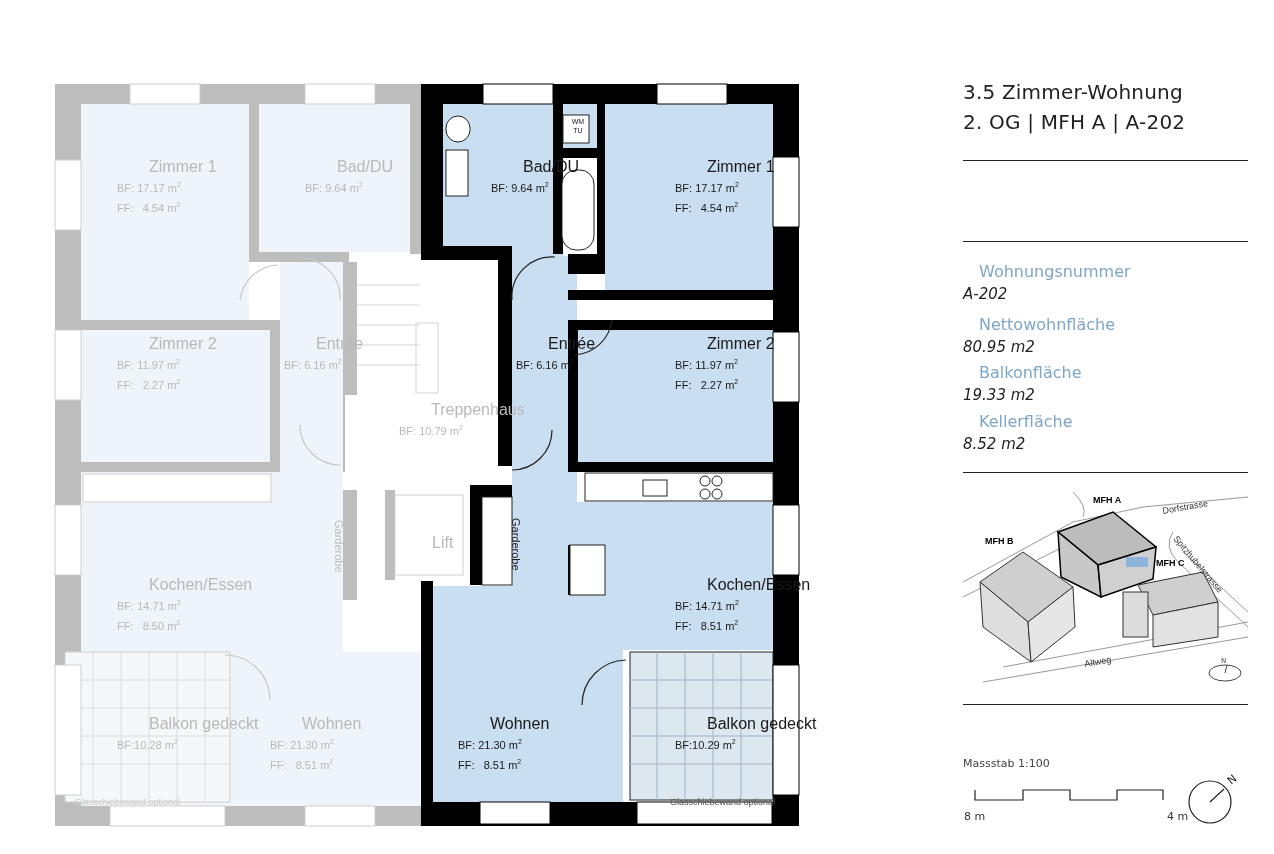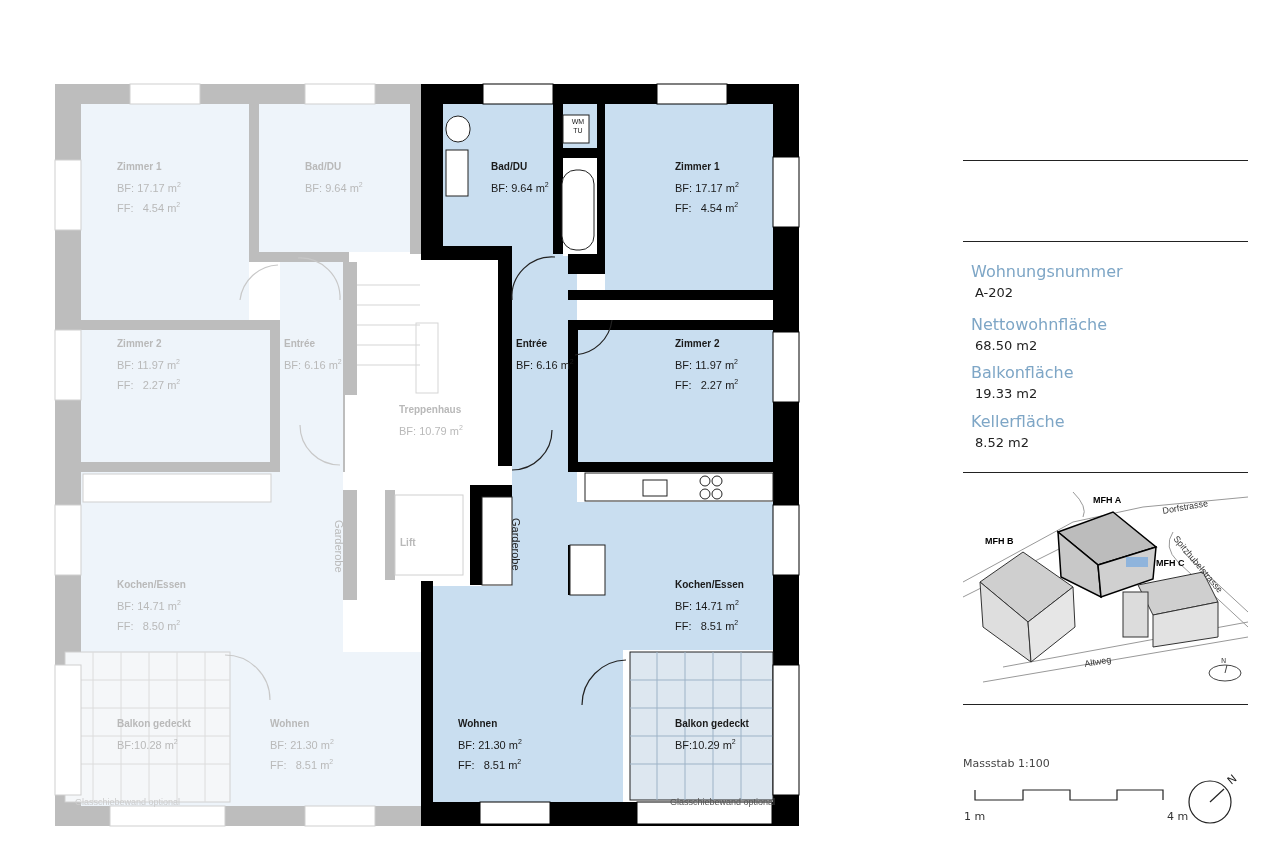--- a/index.html
+++ b/index.html
@@ -1,30 +1,30 @@
 <!DOCTYPE html>
 <html><head>
 <meta charset="utf-8">
 <style>
   html,body{margin:0;padding:0;background:#fff;}
   body{width:1274px;height:854px;position:relative;overflow:hidden;font-family:"Liberation Sans",sans-serif;}
   .plan{position:absolute;left:0;top:0;width:940px;height:854px;}
   .abs{position:absolute;}
   .room-label{position:absolute;font-family:"Liberation Sans",sans-serif;font-size:11px;line-height:14px;white-space:nowrap;}
-  .room-label .name{font-weight:bold;font-size:10px;display:block;margin-bottom:4px;}
+  .room-label .name{font-weight:normal;font-size:16px;display:block;margin-bottom:4px;margin-left:32px;}
   .room-label .val{display:block;margin-bottom:3px;}
   .room-label.active{color:#1a1a1a;}
   .room-label.ghost{color:#b9b9b9;}
   sup{font-size:7px;}
   .panel{position:absolute;left:963px;top:0;width:285px;height:854px;font-family:"DejaVu Sans",sans-serif;}
   .title1,.title2{position:absolute;left:0;font-size:20px;color:#222;letter-spacing:0.2px;}
   .title1{top:80px;} .title2{top:110px;}
   .hr{position:absolute;left:0;width:285px;height:1px;background:#222;}
-  .kv-label{position:absolute;left:8px;font-size:16px;color:#7ea6c6;}
-  .kv-value{position:absolute;left:12px;font-size:13px;color:#222;}
+  .kv-label{position:absolute;left:16px;font-size:16px;color:#7ea6c6;}
+  .kv-value{position:absolute;left:0;font-size:15px;color:#222;font-style:italic;}
   .massstab{position:absolute;left:0;top:757px;font-size:11px;color:#444;}
   .scale-lbl{position:absolute;font-size:11px;color:#333;}
   .vtext{position:absolute;font-size:11px;transform:rotate(90deg);transform-origin:left top;white-space:nowrap;}
 </style>
 </head>
 <body>
 
 <div class="plan">
   <svg width="940" height="854" viewBox="0 0 940 854" style="position:absolute;left:0;top:0">
 
@@ -251,27 +251,29 @@
   <div class="room-label ghost" style="left:399px;top:403px">
     <span class="name">Treppenhaus</span>
     <span class="val"><span>BF: 10.79 m</span><sup>2</sup></span>
   </div>
   <div class="room-label ghost" style="left:400px;top:536px">
     <span class="name">Lift</span>
   </div>
 </div>
 
 <div class="panel">
+  <div class="title1">3.5 Zimmer-Wohnung</div>
+  <div class="title2">2. OG | MFH A | A-202</div>
   <div class="hr" style="top:160px"></div>
   <div class="hr" style="top:241px"></div>
 
   <div class="kv-label" style="top:262px">Wohnungsnummer</div>
   <div class="kv-value" style="top:285px">A-202</div>
   <div class="kv-label" style="top:315px">Nettowohnfläche</div>
-  <div class="kv-value" style="top:338px">68.50 m2</div>
+  <div class="kv-value" style="top:338px">80.95 m2</div>
   <div class="kv-label" style="top:363px">Balkonfläche</div>
   <div class="kv-value" style="top:386px">19.33 m2</div>
   <div class="kv-label" style="top:412px">Kellerfläche</div>
   <div class="kv-value" style="top:435px">8.52 m2</div>
 
   <div class="hr" style="top:472px"></div>
 
   <svg class="abs" style="left:0;top:487px" width="285" height="205" viewBox="0 0 285 205">
     <g fill="none" stroke="#999" stroke-width="1">
       <path d="M0 95 L110 35 L180 20 L285 10"></path>
@@ -308,20 +310,20 @@
     <line x1="262" y1="186" x2="264" y2="178" stroke="#444"></line>
     <text x="258" y="176" font-size="7" fill="#444">N</text>
   </svg>
 
   <div class="hr" style="top:704px"></div>
 
   <div class="massstab">Massstab 1:100</div>
   <svg class="abs" style="left:0;top:785px" width="285" height="40" viewBox="0 0 285 40">
     <polyline points="12,5 12,15 60,15 60,5 107,5 107,15 154,15 154,5 200,5 200,15" fill="none" stroke="#222" stroke-width="1.2"></polyline>
   </svg>
-  <div class="scale-lbl" style="left:1px;top:810px">1 m</div>
+  <div class="scale-lbl" style="left:1px;top:810px">8 m</div>
   <div class="scale-lbl" style="left:204px;top:810px">4 m</div>
   <svg class="abs" style="left:225px;top:772px" width="60" height="55" viewBox="0 0 60 55">
     <circle cx="22" cy="30" r="21" fill="none" stroke="#222" stroke-width="1.2"></circle>
     <line x1="22" y1="30" x2="36" y2="17" stroke="#222" stroke-width="1.2"></line>
     <text x="40" y="12" font-size="11" fill="#222" transform="rotate(-40 43 8)">N</text>
   </svg>
 </div>
 
 </body></html>

